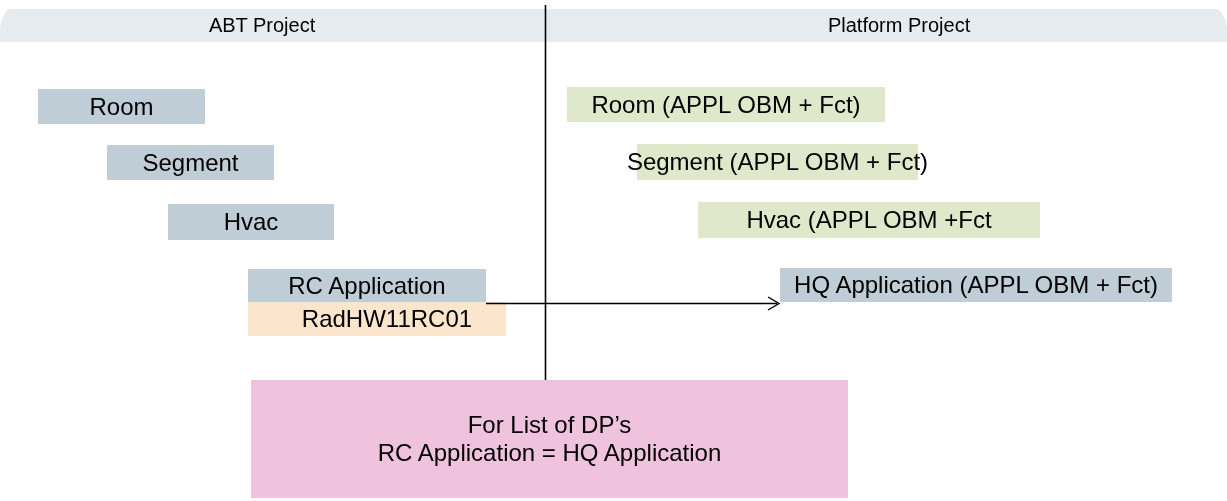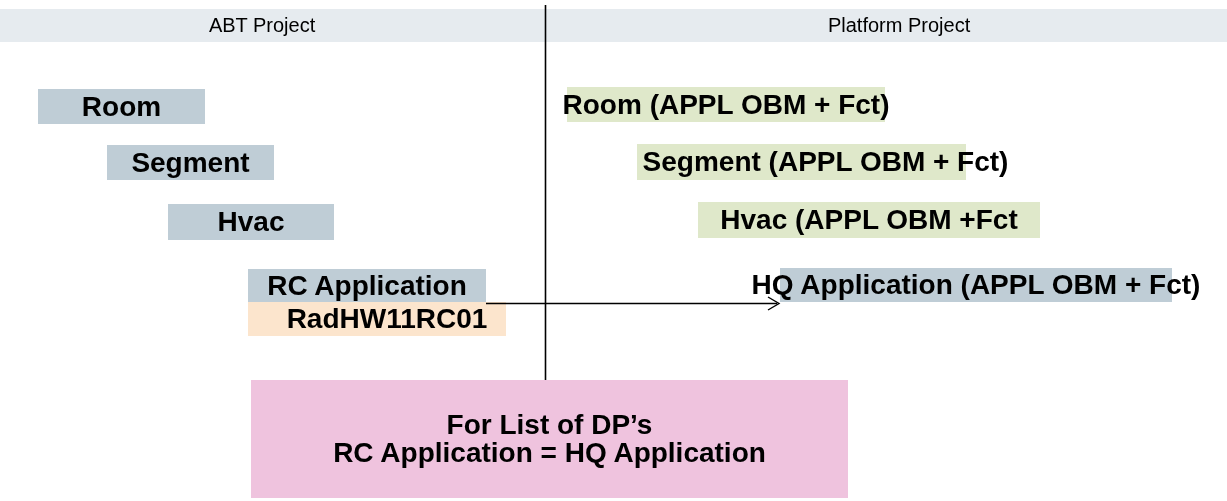--- a/index.html
+++ b/index.html
@@ -3,51 +3,52 @@
 <meta charset="utf-8">
 <style>
   html,body{margin:0;padding:0;background:#fff;}
   #canvas{
     position:relative;
     width:1227px;height:501px;
     background:#fff;
     font-family:"Liberation Sans","DejaVu Sans",sans-serif;
     color:#000;
     overflow:hidden;
+    border-radius:30px;
   }
   .header-bar{
     position:absolute;left:0;top:9px;width:1227px;height:33px;
     background:var(--header_bg);
     display:flex;
   }
   .header-cell{
     display:flex;align-items:center;justify-content:center;
     font-size:20px;
   }
   .header-cell.left{width:545px;}
   .header-cell.right{width:682px;margin-left:47px;}
   .box{
     position:absolute;
     display:flex;align-items:center;justify-content:center;
-    font-size:28px;white-space:nowrap;font-weight:bold;
+    font-size:24px;white-space:nowrap;
   }
   .blue{background:var(--blue_box);}
   .lgreen{background:var(--green_light);}
   .orange{background:var(--orange_box);}
   .green{background:var(--green_box);}
   .pink{background:var(--pink_box);}
   
   .a1{left:38px;top:89px;width:167px;height:35px;}
   .a2{left:107px;top:145px;width:167px;height:35px;}
   .a3{left:168px;top:204px;width:166px;height:36px;}
   .a4{left:248px;top:269px;width:238px;height:33px;}
   .a5{left:248px;top:302px;width:238px;height:34px;padding-left:20px;}
   
   .p1{left:567px;top:87px;width:318px;height:35px;}
-  .p2{left:637px;top:144px;width:281px;height:36px;padding-left:48px;}
+  .p2{left:637px;top:144px;width:281px;height:36px;}
   .p3{left:698px;top:202px;width:342px;height:36px;}
   .p4{left:780px;top:268px;width:392px;height:34px;}
   .p5{left:780px;top:302px;width:392px;height:30px;}
   
   .note{
     left:251px;top:380px;width:597px;height:118px;
     flex-direction:column;line-height:28px;justify-content:center;
   }
   svg.overlay{position:absolute;left:0;top:0;pointer-events:none;}
 </style>

